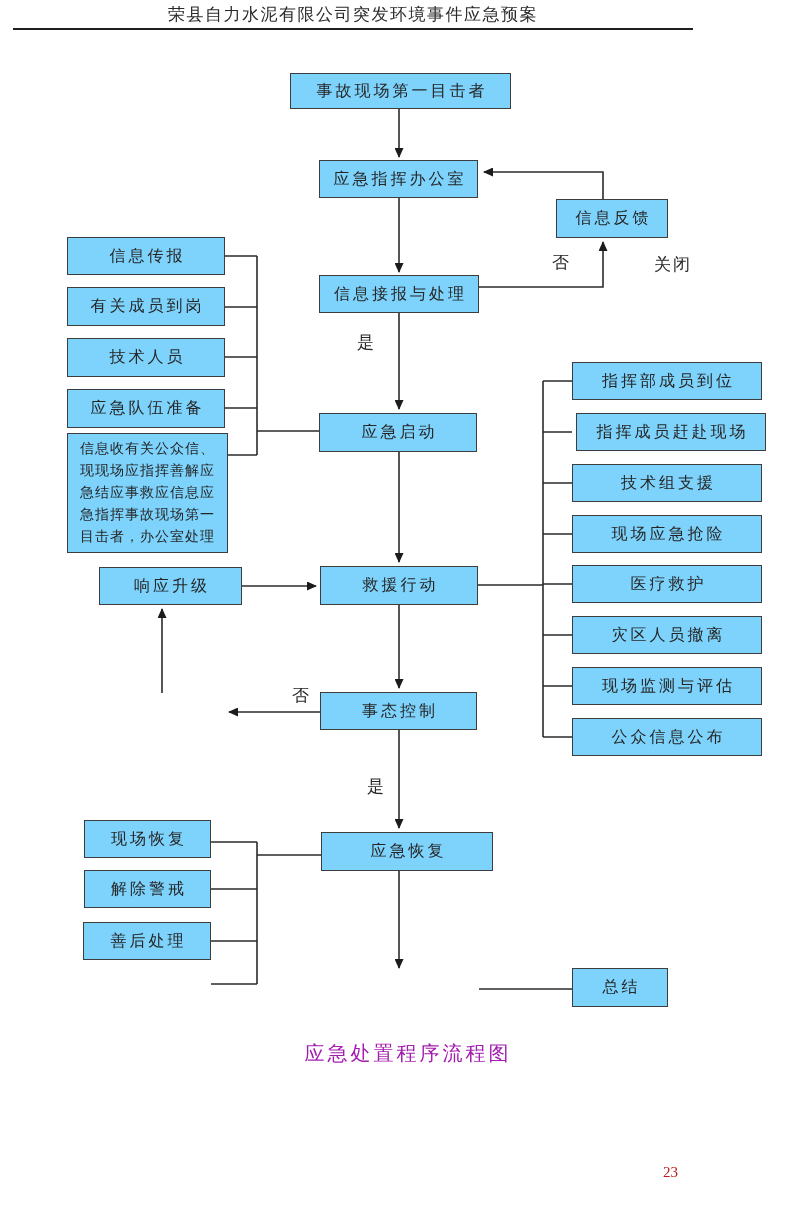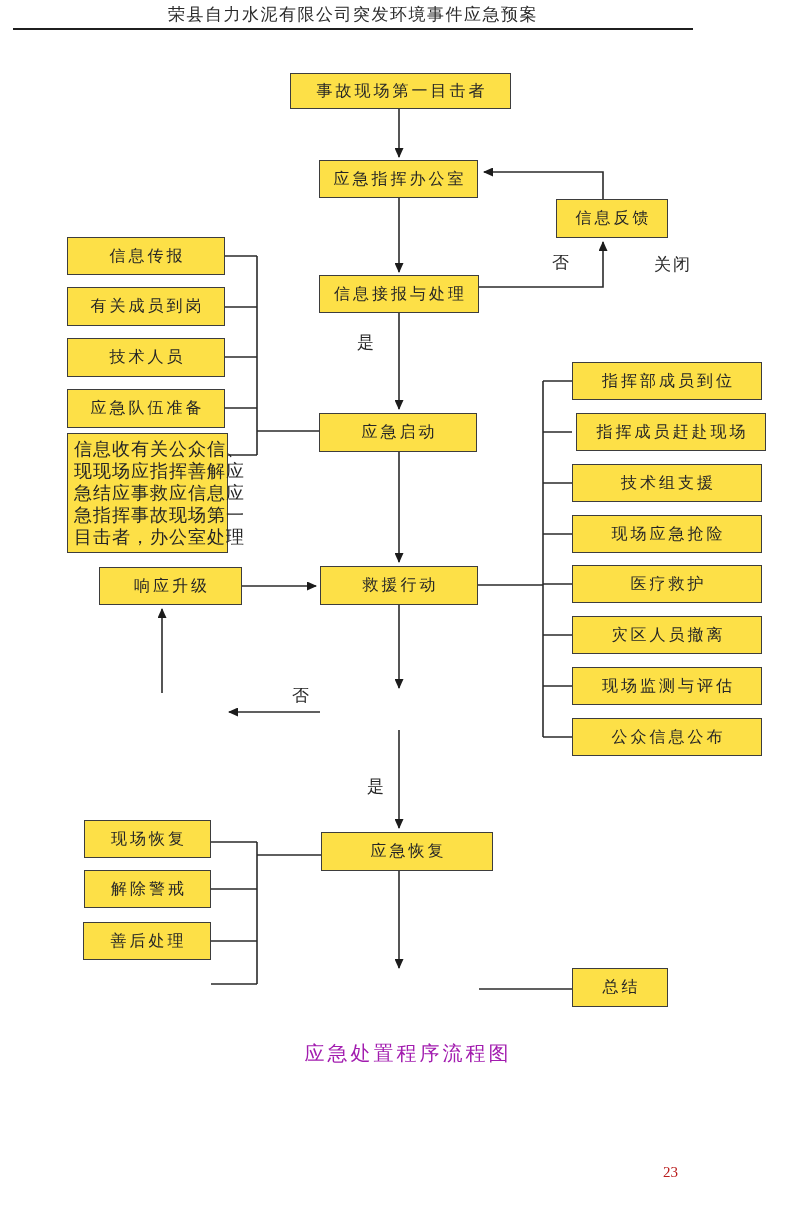--- a/index.html
+++ b/index.html
@@ -7,27 +7,27 @@
     position:relative;width:800px;height:1207px;background:#ffffff;overflow:hidden;
     font-family:"Liberation Serif","DejaVu Serif",serif;color:#262626;border-radius:7px;
   }
   .header-title{
     position:absolute;left:13px;top:3px;width:680px;text-align:center;
     font-size:17px;letter-spacing:1.5px;color:#2a2a2a;white-space:nowrap;
   }
   .header-rule{position:absolute;left:13px;top:28px;width:680px;height:2px;background:#1f1f1f;}
   svg.wires{position:absolute;left:0;top:0;pointer-events:none;}
   .node{
-    position:absolute;box-sizing:border-box;border:1.5px solid #3d3d3d;background:#fde047;
+    position:absolute;box-sizing:border-box;border:1.5px solid #3d3d3d;background:#7dd3fc;
     display:flex;align-items:center;justify-content:center;
     font-size:16px;letter-spacing:3px;text-indent:3px;color:#262626;white-space:nowrap;
   }
   .note{
     flex-direction:column;align-items:flex-start;justify-content:center;
-    font-size:18px;letter-spacing:1px;text-indent:0;line-height:22px;padding:4px 6px;
+    font-size:14px;letter-spacing:1px;text-indent:0;line-height:22px;padding:4px 12px;
   }
   .edge-label{position:absolute;font-size:17px;letter-spacing:2px;color:#262626;white-space:nowrap;}
   .caption{
     position:absolute;left:268px;top:1040px;width:280px;text-align:center;
     font-size:20px;letter-spacing:3px;color:#a21caf;white-space:nowrap;
   }
   .page-number{position:absolute;left:663px;top:1164px;font-size:15px;color:#b91c1c;}
   
   .n-witness{left:290px;top:73px;width:221px;height:36px}
   .n-office{left:319px;top:160px;width:159px;height:38px}
@@ -123,20 +123,21 @@
 
   <div class="node n-r1">指挥部成员到位</div>
   <div class="node n-r2">指挥成员赶赴现场</div>
   <div class="node n-r3">技术组支援</div>
   <div class="node n-r4">现场应急抢险</div>
   <div class="node n-r5">医疗救护</div>
   <div class="node n-r6">灾区人员撤离</div>
   <div class="node n-r7">现场监测与评估</div>
   <div class="node n-r8">公众信息公布</div>
 
+  <div class="node n-control">事态控制</div>
   <div class="node n-recovery">应急恢复</div>
 
   <div class="node n-bl1">现场恢复</div>
   <div class="node n-bl2">解除警戒</div>
   <div class="node n-bl3">善后处理</div>
 
   <div class="node n-summary">总结</div>
 
   <div class="edge-label l-no1">否</div>
   <div class="edge-label l-close">关闭</div>

